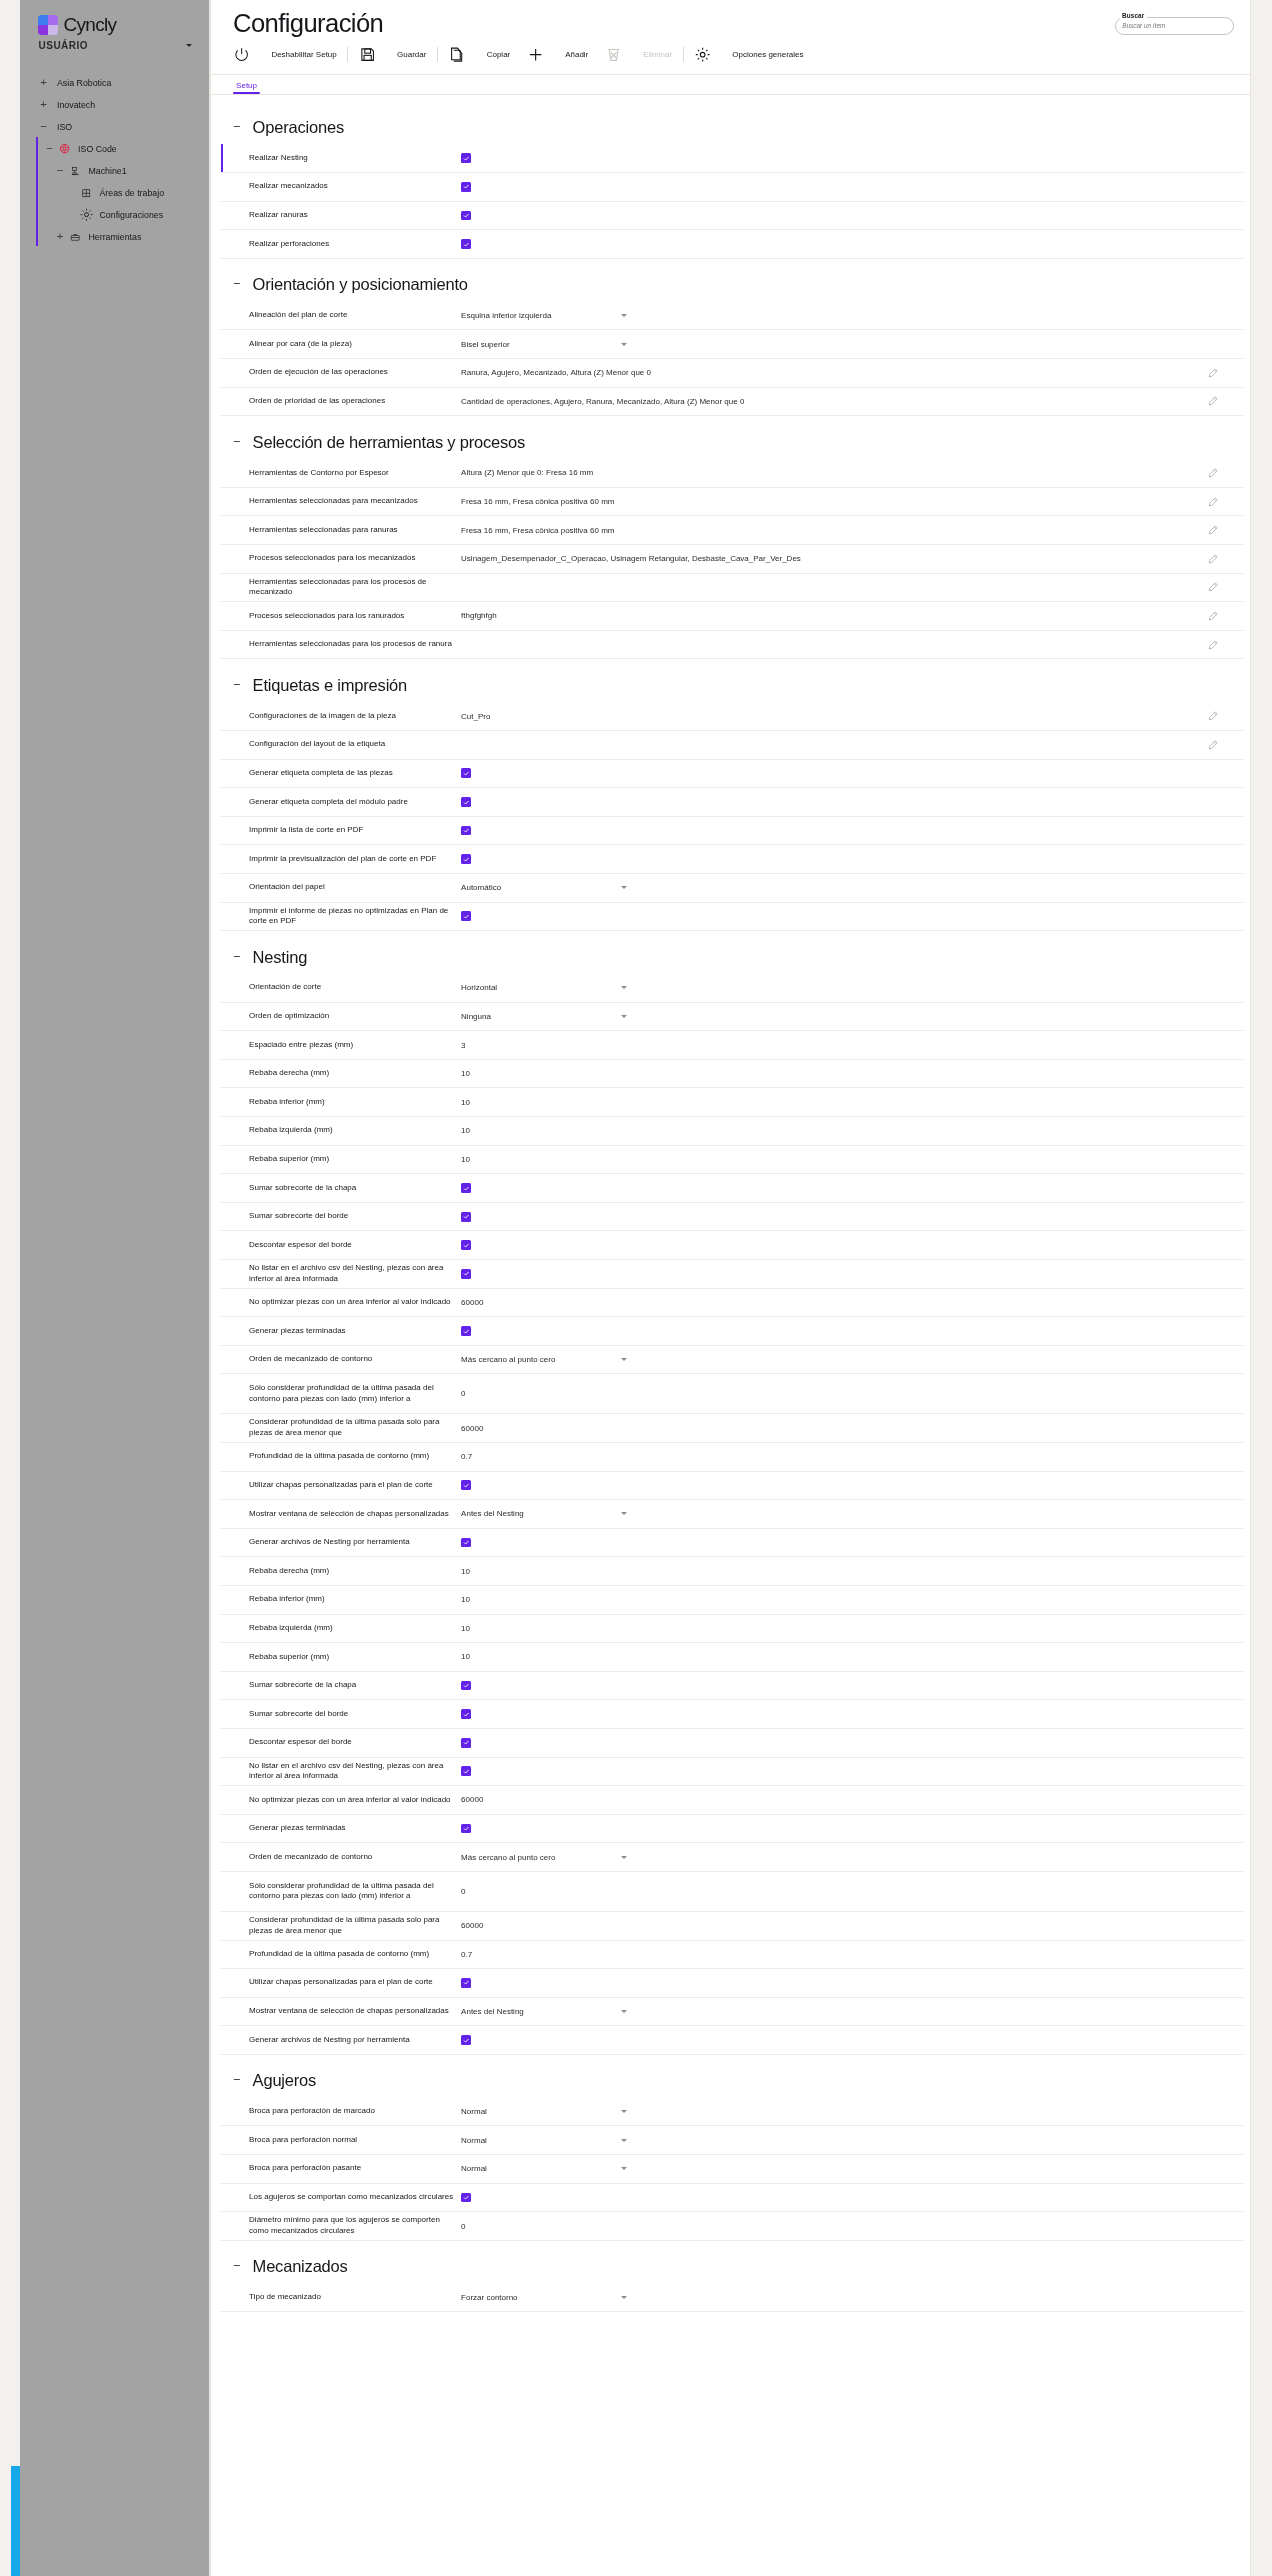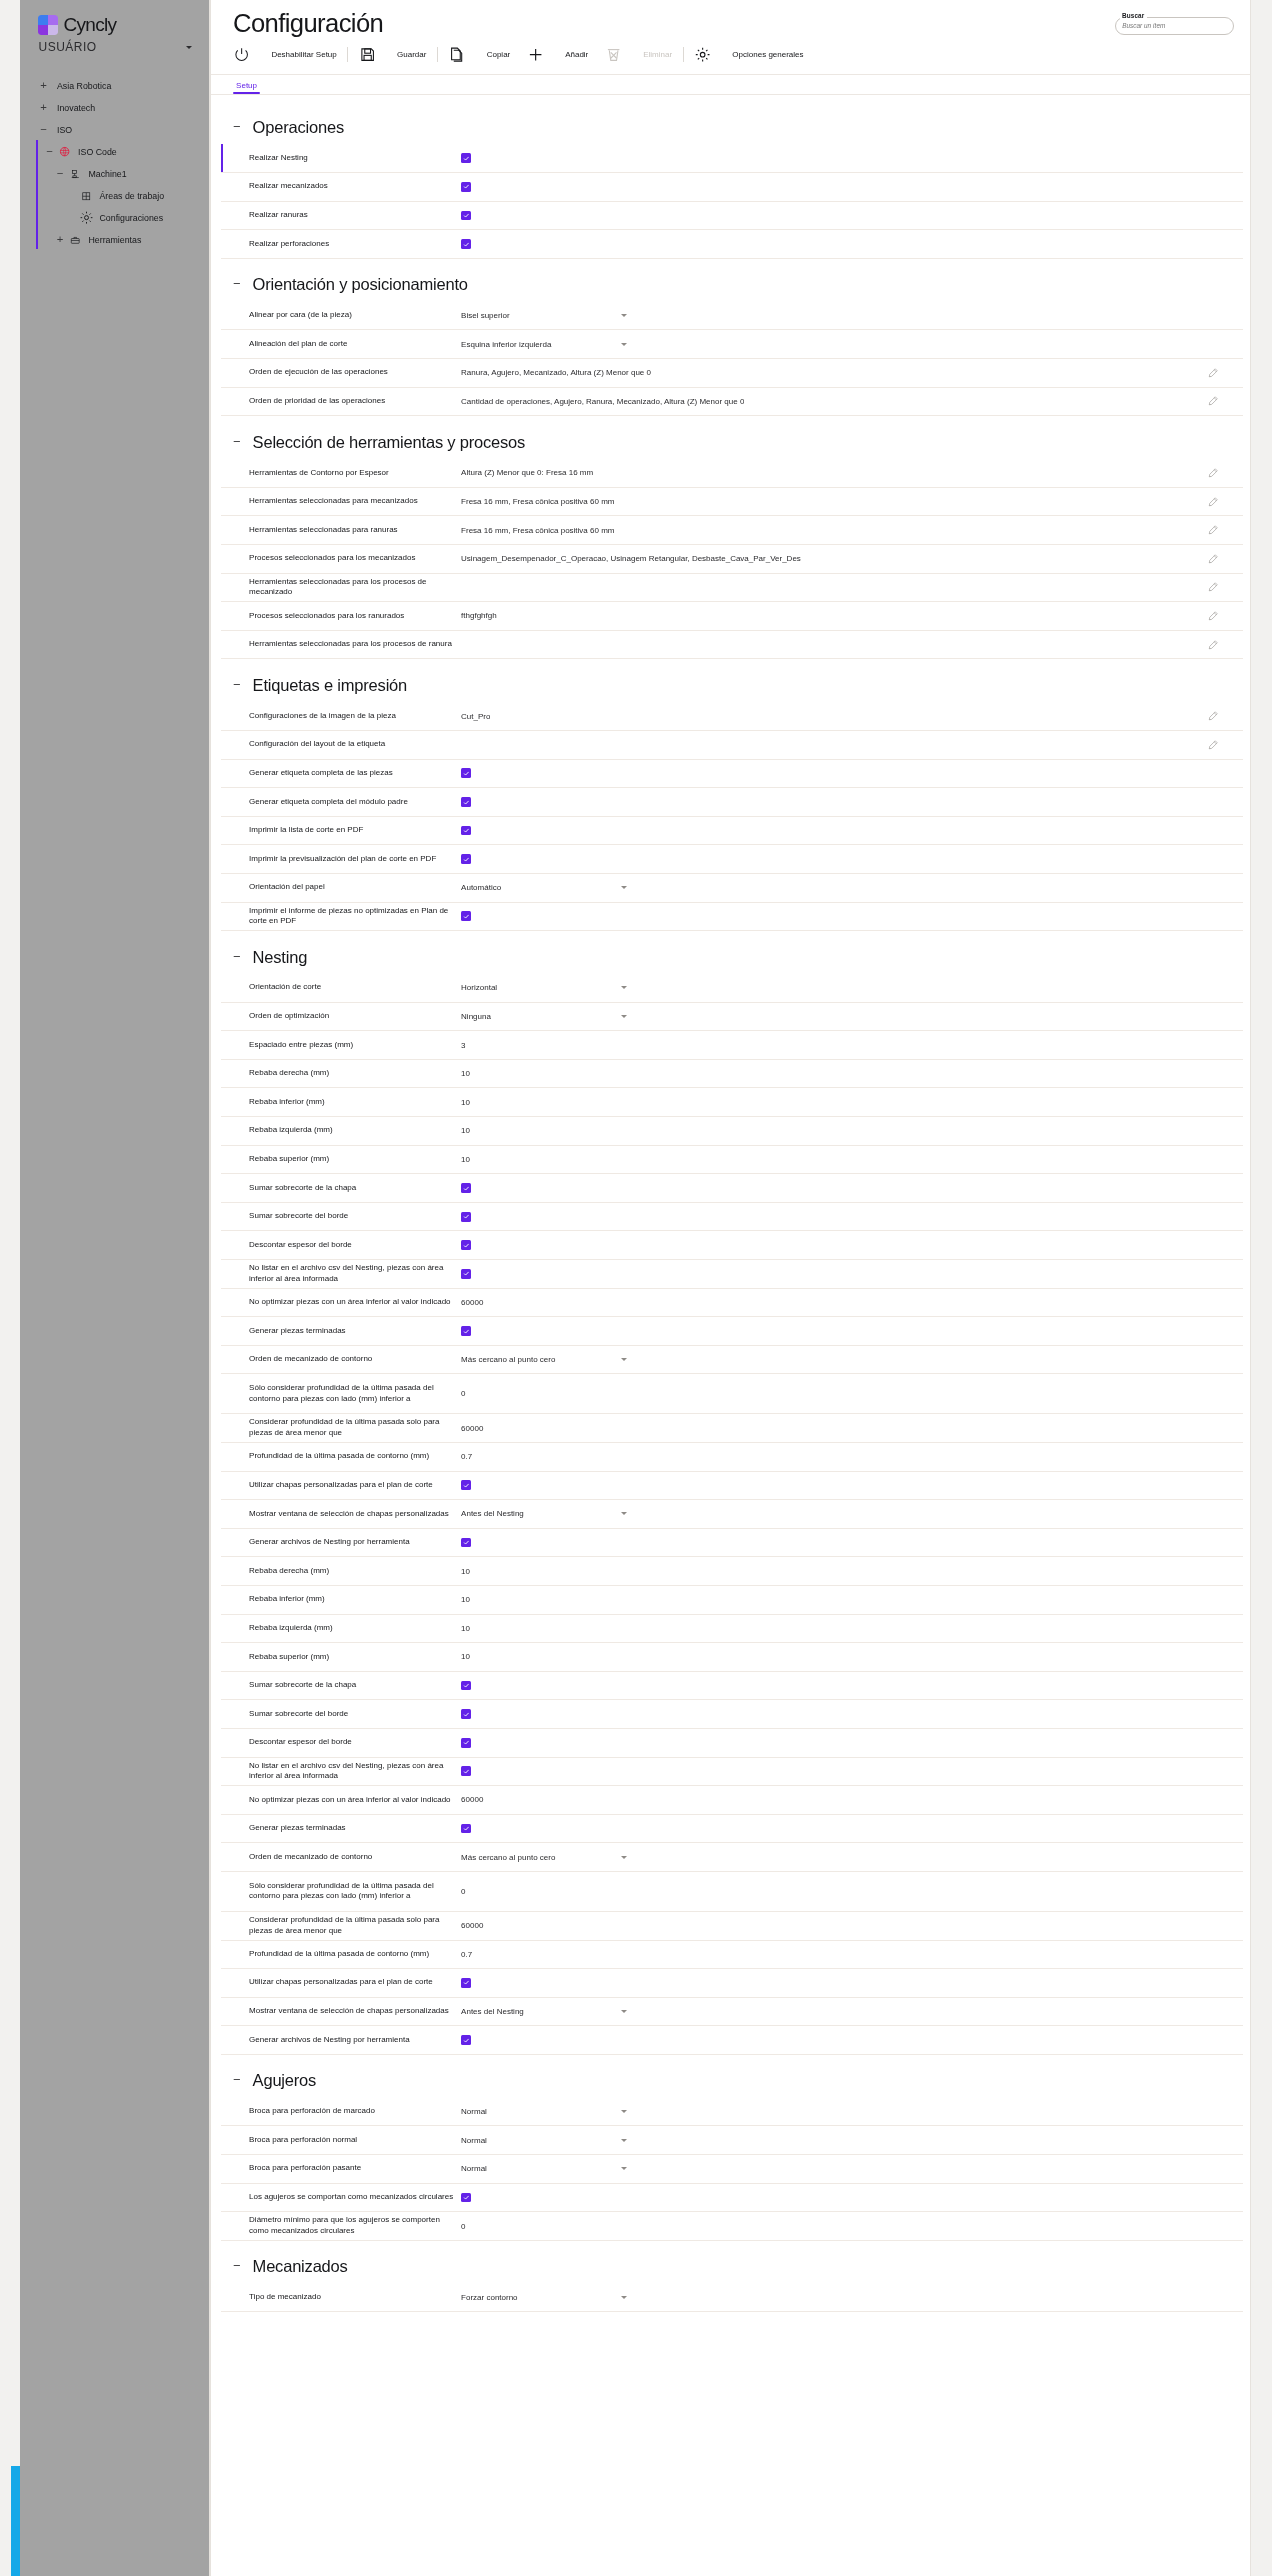--- a/index.html
+++ b/index.html
@@ -67,23 +67,24 @@
     color: #16171a;
     font-weight: 400;
   }
   .user-row {
     display: flex;
     align-items: center;
     justify-content: space-between;
     padding: 4.5px 16.5px 0 19px;
   }
   .user-label {
-    font-size: 12px;
+    font-size: 10px;
     letter-spacing: 0.5px;
     color: #2b2b2e;
+    font-weight: bold;
   }
   .caret-down {
     width: 0; height: 0;
     border-left: 3px solid transparent;
     border-right: 3px solid transparent;
     border-top: 3.8px solid #2b2b2e;
   }
 
   .tree { margin-top: 21px; position: relative; }
   .tree-node {
@@ -550,33 +551,33 @@
               </div>
             </div>
           </div>
           <div class="section">
             <div class="section-head">
               <span class="sec-toggle">−</span>
               <span class="sec-title">Orientación y posicionamiento</span>
             </div>
             <div class="rows">
               <div class="row">
+                <div class="row-label">Alineación del plan de corte</div>
+                <div class="row-value">
+                  <span class="select-wrap">
+                    <span class="val-text">Esquina inferior izquierda</span>
+                    <span class="select-caret"></span>
+                  </span>
+                </div>
+              </div>
+              <div class="row">
                 <div class="row-label">Alinear por cara (de la pieza)</div>
                 <div class="row-value">
                   <span class="select-wrap">
                     <span class="val-text">Bisel superior</span>
-                    <span class="select-caret"></span>
-                  </span>
-                </div>
-              </div>
-              <div class="row">
-                <div class="row-label">Alineación del plan de corte</div>
-                <div class="row-value">
-                  <span class="select-wrap">
-                    <span class="val-text">Esquina inferior izquierda</span>
                     <span class="select-caret"></span>
                   </span>
                 </div>
               </div>
               <div class="row">
                 <div class="row-label">Orden de ejecución de las operaciones</div>
                 <div class="row-value">
                   <span class="val-text val-long">Ranura, Agujero, Mecanizado, Altura (Z) Menor que 0</span>
                   <span class="edit-icon">
                     <svg width="12" height="12" viewBox="0 0 24 24" fill="none" stroke="#6b6761" stroke-width="1.4">

